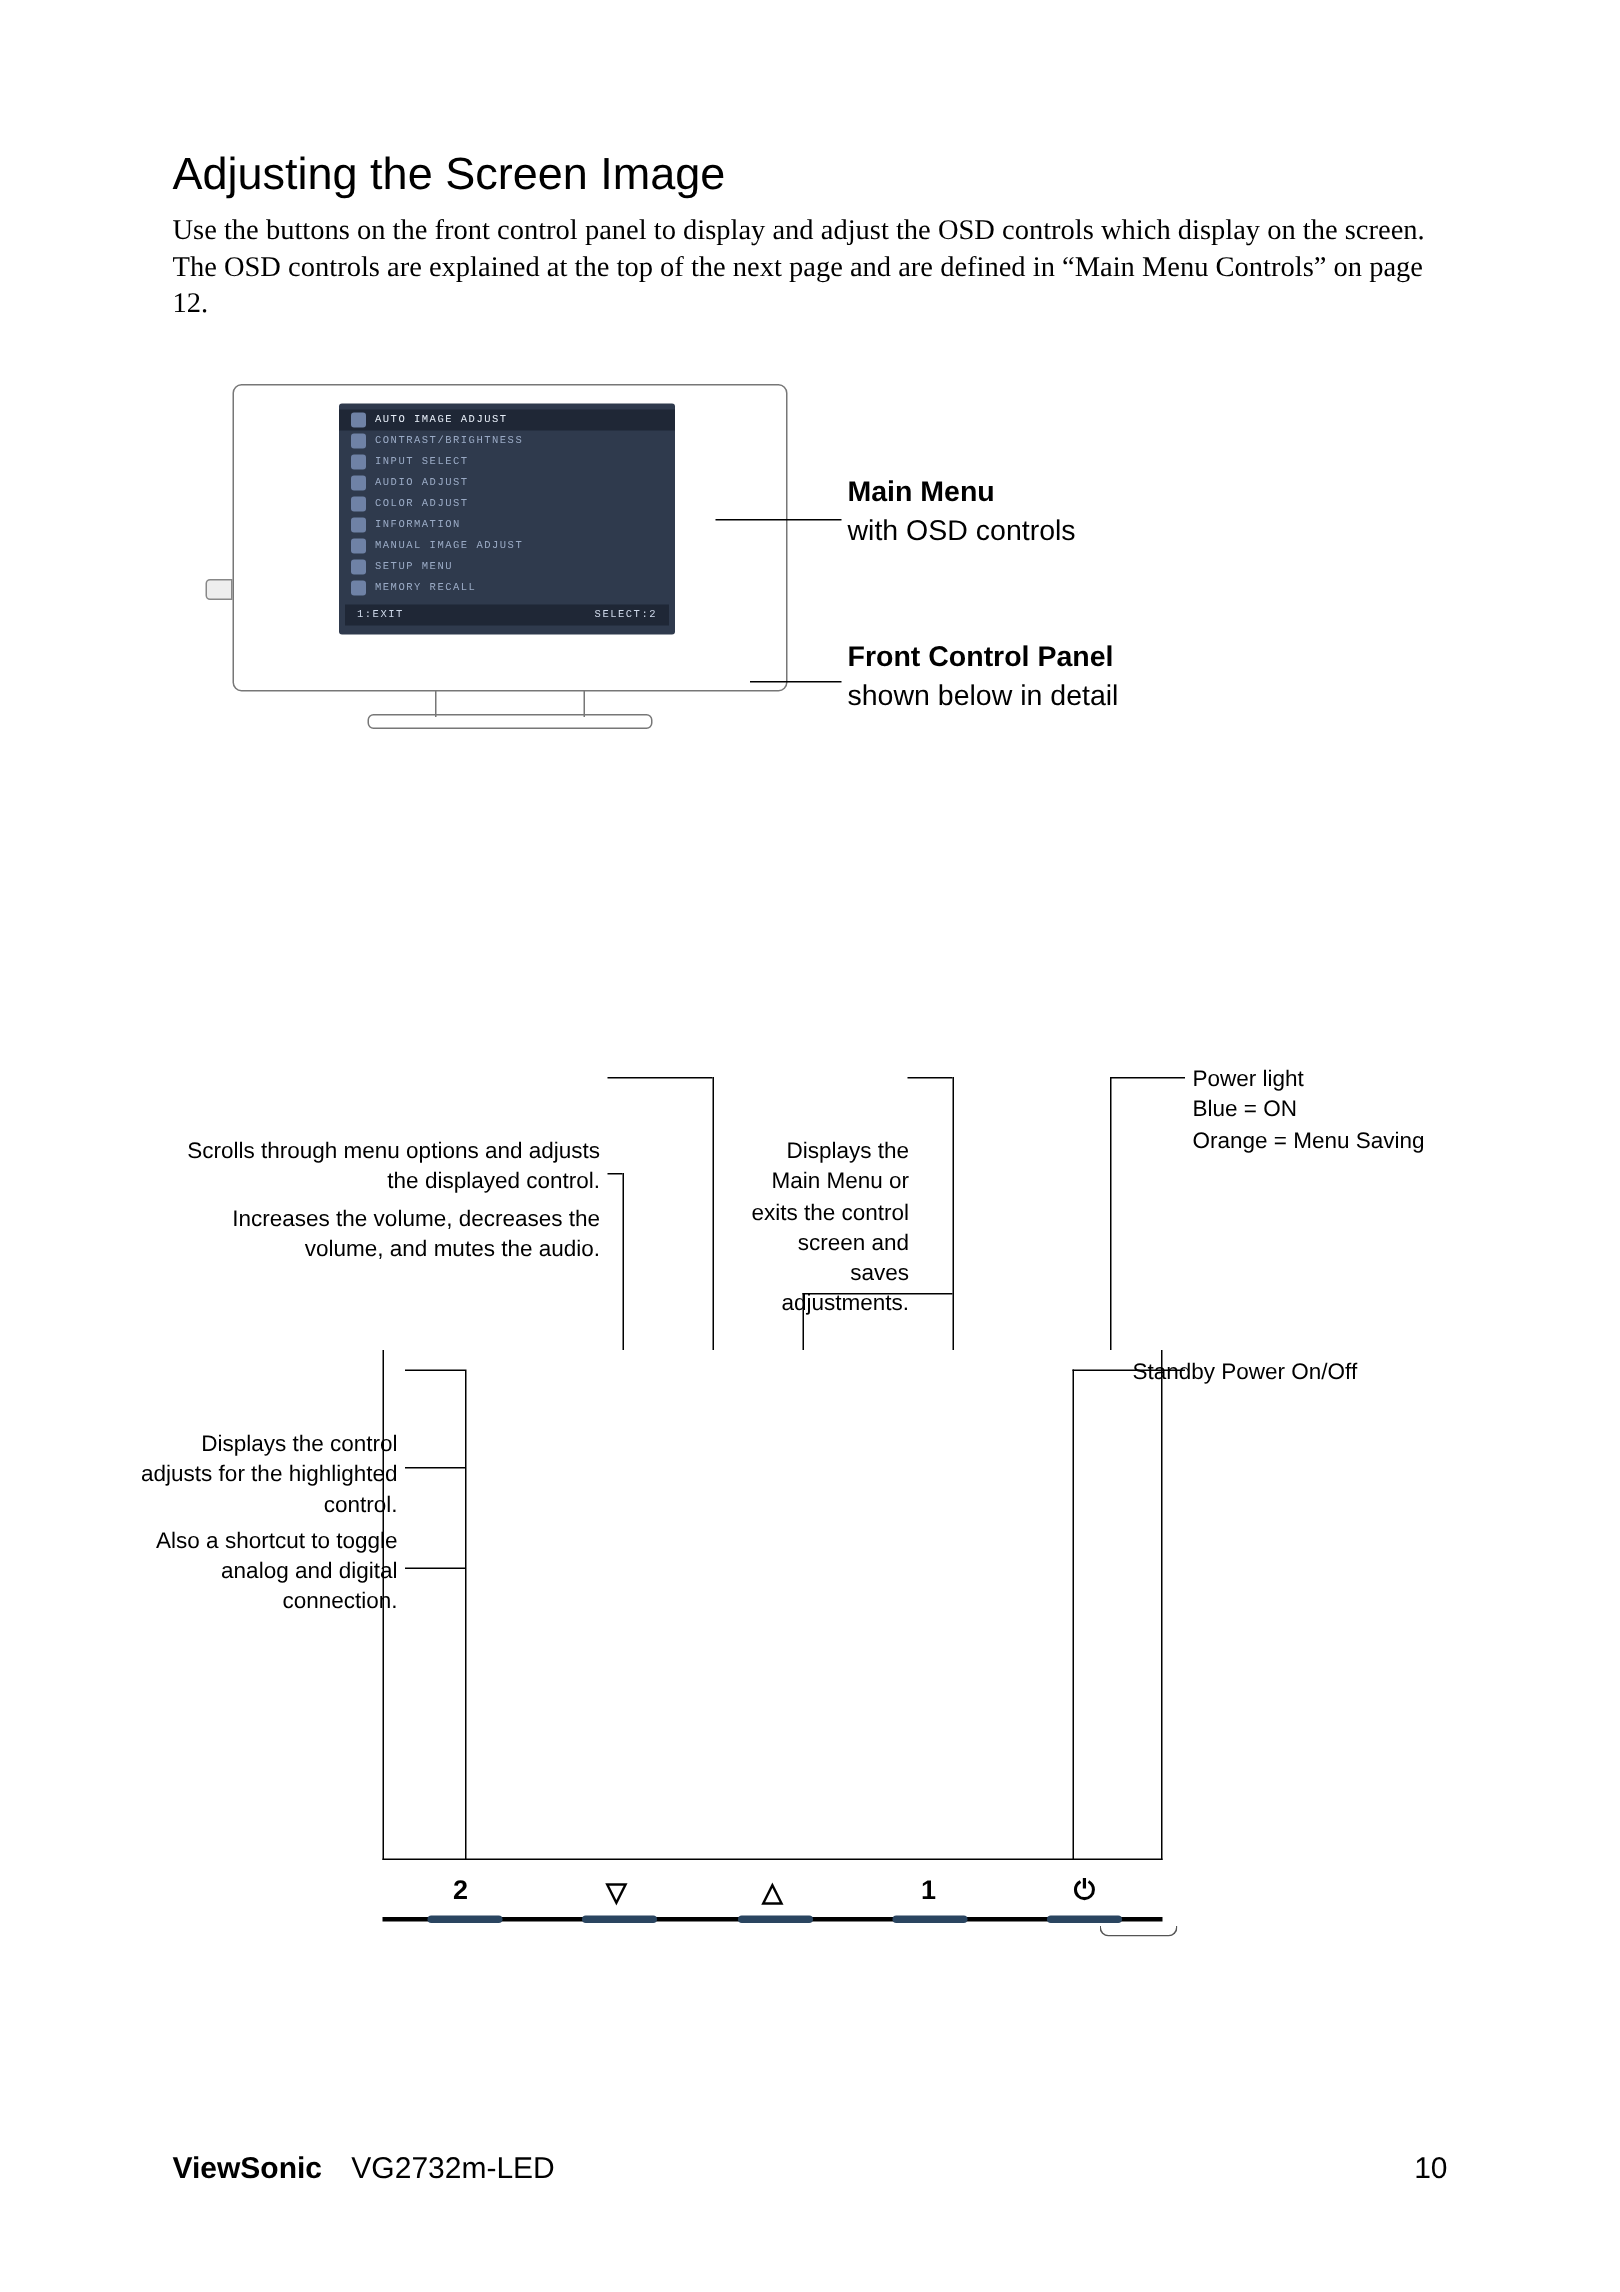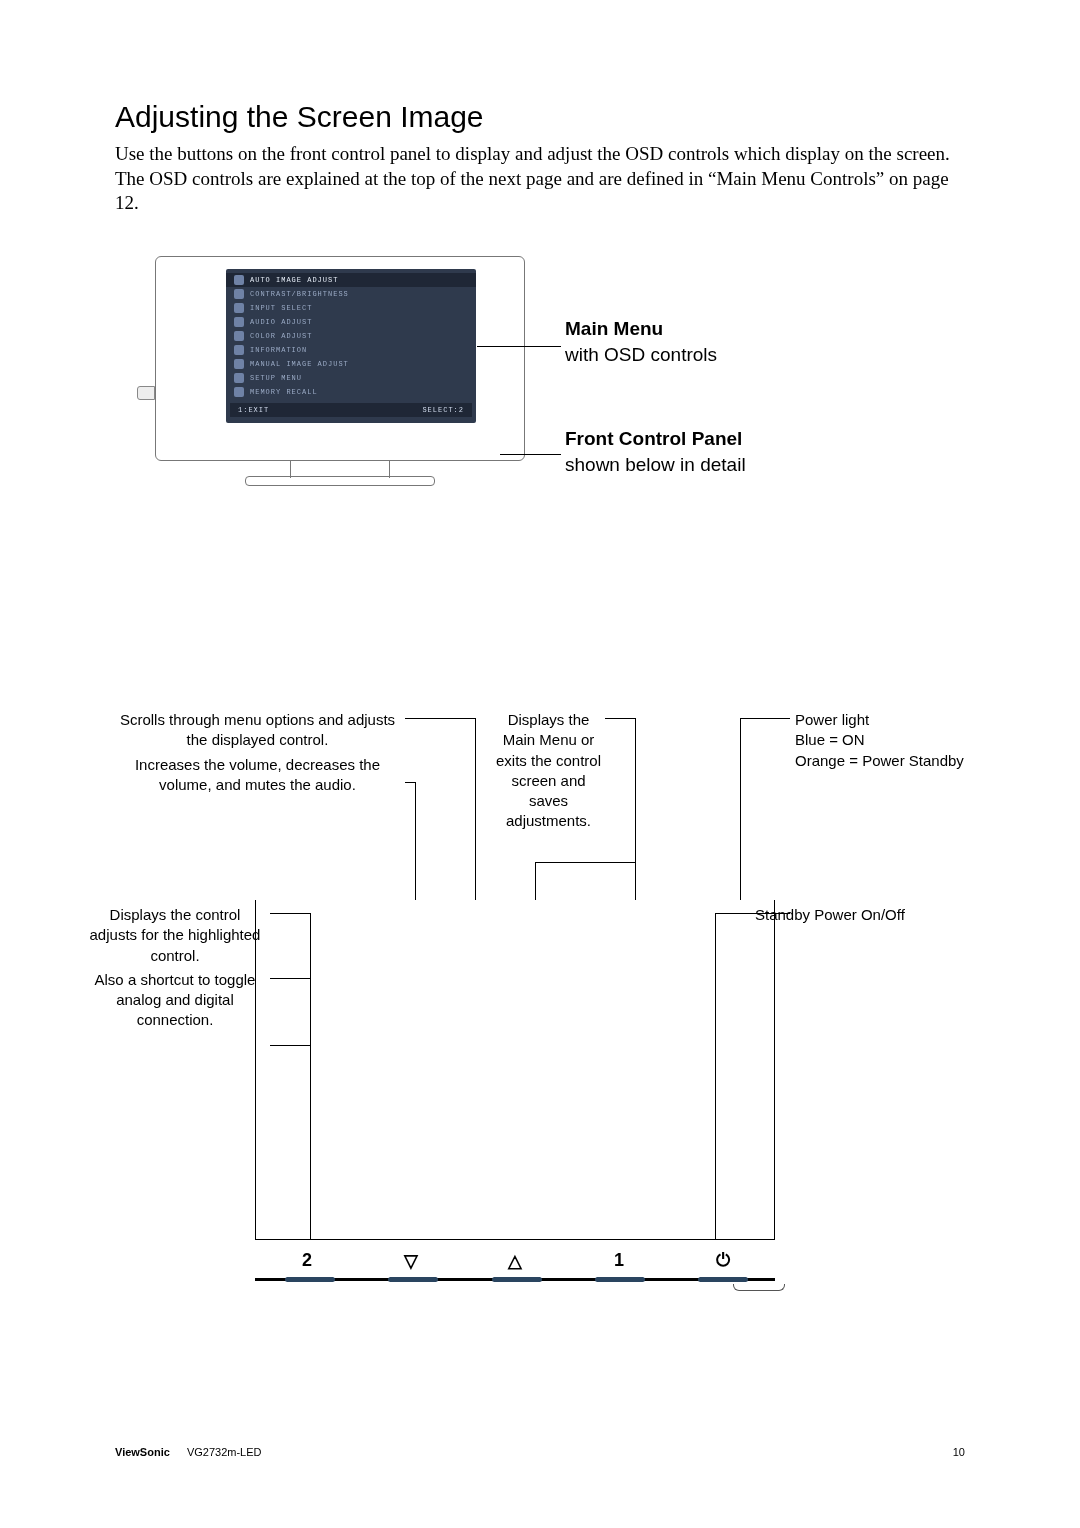--- a/index.html
+++ b/index.html
@@ -56,21 +56,21 @@
     position: absolute;
     left: -18px; top: 130px;
     width: 18px; height: 14px;
     border: 1px solid #888;
     border-radius: 3px 0 0 3px;
     background: #eee;
   }
   .osd-panel {
     position: absolute;
     left: 70px; top: 12px;
-    width: 250px;
+    width: 224px;
     background: #2f3a4d;
     border-radius: 2px;
     padding: 4px 0;
   }
   .osd-row {
     display: flex;
     align-items: center;
     gap: 6px;
     padding: 2px 8px;
     font-size: 7px;
@@ -120,21 +120,21 @@
     left: 115px;
     top: 710px;
     width: 850px;
     height: 600px;
   }
   .callout {
     position: absolute;
     font-size: 15px;
     line-height: 1.35;
   }
-  .callout.right-align { text-align: center; }
+  .callout.right-align { text-align: right; margin-top: 48px; }
   .lead {
     position: absolute;
     background: #000;
   }
   .lead.h { height: 1px; }
   .lead.v { width: 1px; }
 
   
   .panel-box {
     position: absolute;
@@ -186,21 +186,21 @@
 
   
   .footer {
     position: absolute;
     left: 115px;
     bottom: 70px;
     width: 850px;
     display: flex;
     justify-content: space-between;
     align-items: baseline;
-    font-size: 11px;
+    font-size: 20px;
   }
   .footer .brand { font-weight: bold; }
   .footer .model { font-weight: normal; margin-left: 14px; }
 </style>
 </head>
 <body>
 
 <h1>Adjusting the Screen Image</h1>
 <p class="intro">Use the buttons on the front control panel to display and adjust the OSD controls which display on the screen. The OSD controls are explained at the top of the next page and are defined in “Main Menu Controls” on page 12.</p>
 
@@ -281,21 +281,21 @@
   </div>
   <div class="lead h" style="left:490px; top:8px; width:30px;"></div>
   <div class="lead v" style="left:520px; top:8px; height:182px;"></div>
 
   <div class="lead v" style="left:420px; top:152px; height:38px;"></div>
   <div class="lead h" style="left:420px; top:152px; width:100px;"></div>
 
   <div class="callout" style="left:680px; top:0; width:170px;">
     <div>Power light</div>
     <div>Blue = ON</div>
-    <div>Orange = Power Standby</div>
+    <div>Orange = Menu Saving</div>
   </div>
   <div class="lead h" style="left:625px; top:8px; width:50px;"></div>
   <div class="lead v" style="left:625px; top:8px; height:182px;"></div>
 
   <div class="callout" style="left:640px; top:195px; width:170px;">
     <span>Standby Power On/Off</span>
   </div>
   <div class="lead h" style="left:600px; top:203px; width:75px;"></div>
   <div class="lead v" style="left:600px; top:203px; height:327px;"></div>
 

